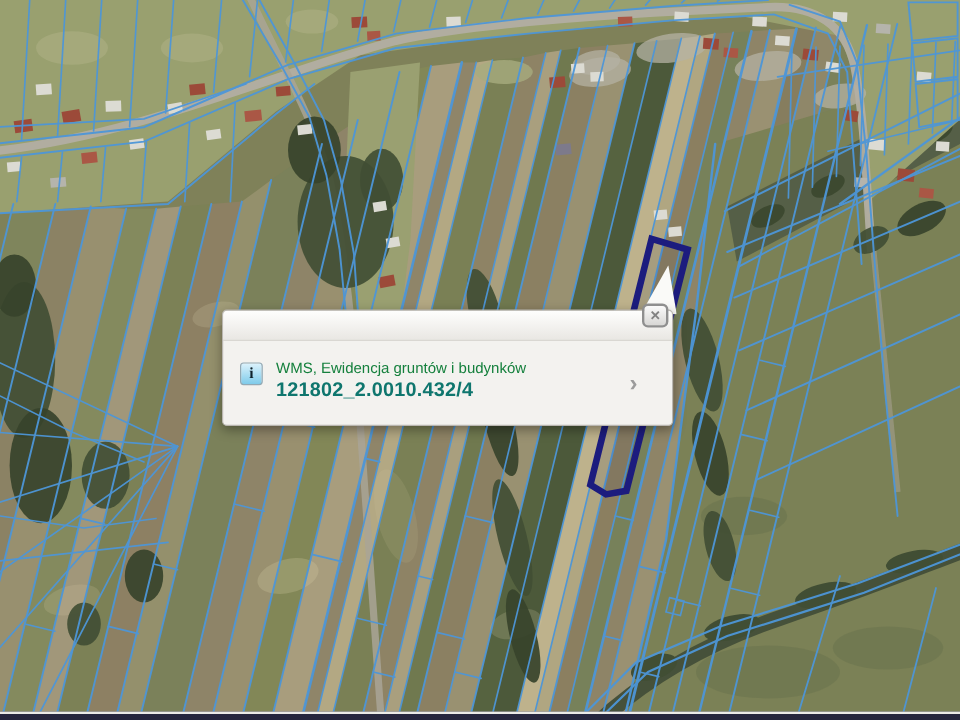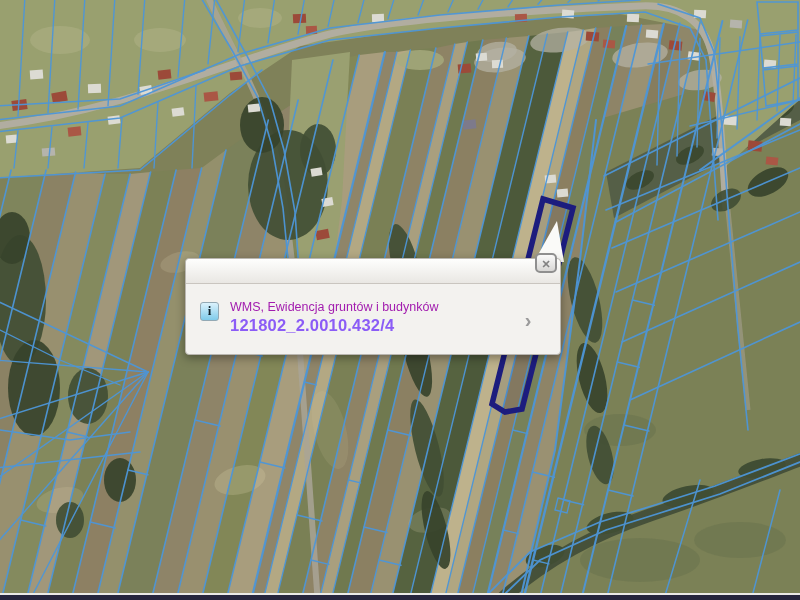--- a/index.html
+++ b/index.html
@@ -35,22 +35,22 @@
   }
   #popup-row{display:flex;align-items:flex-start;padding:16px 14px 0 14px;}
   #info-icon{
     width:17px;height:17px;flex:0 0 17px;margin:2px 11px 0 0;
     background:linear-gradient(#dbf2fc,#7fcbea);
     border:1px solid #93a9b4;border-radius:3px;
     font-family:"Liberation Serif",serif;font-weight:bold;font-style:normal;
     color:#10222b;font-size:13px;line-height:16px;text-align:center;
   }
   #popup-texts{min-width:0;}
-  #popup-title{font-size:12.5px;color:#a21caf;white-space:nowrap;}
-  #popup-id{font-size:16.5px;font-weight:bold;color:#8b5cf6;margin-top:2px;letter-spacing:.2px;}
+  #popup-title{font-size:12.5px;color:#15803d;white-space:nowrap;}
+  #popup-id{font-size:16.5px;font-weight:bold;color:#0f766e;margin-top:2px;letter-spacing:.2px;}
   #popup-chevron{
     position:absolute;left:332px;top:50px;width:20px;height:22px;border:0;background:transparent;
     color:#9b9b9b;font-size:20px;font-weight:bold;line-height:20px;cursor:pointer;
   }
   
   #bottom-bar{
     position:absolute;left:0;bottom:0;width:800px;height:7px;
     background:#26263e;border-top:2px solid #ebeae7;box-sizing:border-box;
   }
 </style>

